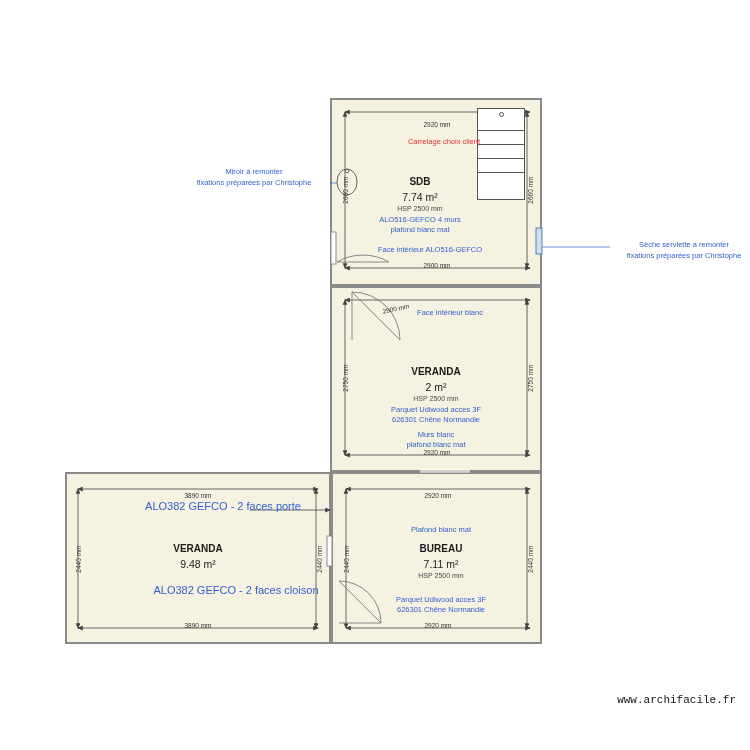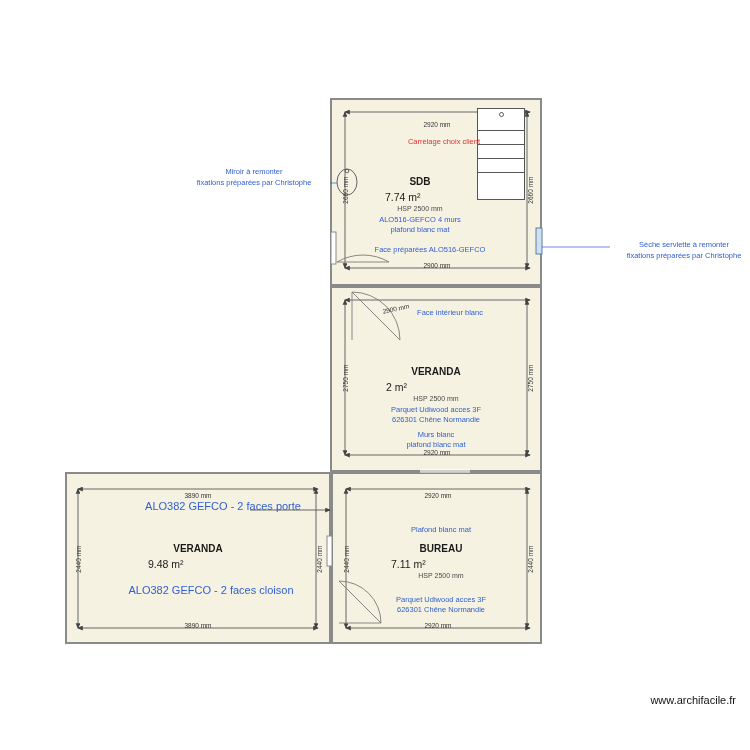--- a/index.html
+++ b/index.html
@@ -35,21 +35,21 @@
   }
   .room-name {
     font-size: 10px;
     font-weight: bold;
     color: #1a1a1a;
     text-align: center;
   }
   .room-area {
     font-size: 10.5px;
     color: #1a1a1a;
-    text-align: left;
+    text-align: center;
   }
   .room-hsp {
     font-size: 7px;
     color: #4a4a4a;
     text-align: center;
   }
   .note-blue {
     font-size: 7.5px;
     color: #2f5fd0;
     text-align: center;
@@ -75,20 +75,21 @@
     transform: rotate(-90deg);
     transform-origin: center center;
     text-align: center;
   }
   .footer {
     position: absolute;
     right: 14px;
     bottom: 44px;
     font-size: 11px;
     color: #111111;
+    font-family: Liberation Mono, monospace;
   }
   svg.overlay {
     position: absolute;
     left: 0; top: 0;
     width: 750px; height: 750px;
     pointer-events: none;
   }
   .ladder {
     position: absolute;
     background: #ffffff;
@@ -184,21 +185,21 @@
     <div></div>
     <div></div>
   </div>
 
   <div class="lbl note-red" style="left:360px; top:137px; width:120px;text-align:right;">Carrelage choix client</div>
   <div class="lbl room-name" style="left:385px; top:176px; width:70px;">SDB</div>
   <div class="lbl room-area" style="left:385px; top:191px; width:70px;">7.74 m²</div>
   <div class="lbl room-hsp" style="left:385px; top:205px; width:70px;">HSP 2500 mm</div>
   <div class="lbl note-blue" style="left:370px; top:215px; width:100px;">ALO516-GEFCO 4 murs</div>
   <div class="lbl note-blue" style="left:370px; top:225px; width:100px;">plafond blanc mat</div>
-  <div class="lbl note-blue" style="left:340px; top:245px; width:180px;">Face préparées ALO516-GEFCO</div>
+  <div class="lbl note-blue" style="left:340px; top:245px; width:180px;">Face intérieur ALO516-GEFCO</div>
 
   <div class="lbl note-blue" style="left:178px; top:167px; width:152px;">Miroir à remonter</div>
   <div class="lbl note-blue" style="left:178px; top:178px; width:152px;">fixations préparées par Christophe</div>
 
   <div class="lbl note-blue" style="left:608px; top:240px; width:152px;">Sèche serviette à remonter</div>
   <div class="lbl note-blue" style="left:608px; top:251px; width:152px;">fixations préparées par Christophe</div>
 
   <div class="lbl dim" style="left:397px; top:121px; width:80px;">2920 mm</div>
   <div class="lbl dim" style="left:397px; top:262px; width:80px;">2900 mm</div>
   <div class="lbl dim-v" style="left:316px; top:186px; width:60px;">2660 mm</div>
@@ -214,21 +215,21 @@
   <div class="lbl note-blue" style="left:386px; top:440px; width:100px;">plafond blanc mat</div>
 
   <div class="lbl dim" style="left:366px; top:305px; width:60px; transform:rotate(-12deg);">2900 mm</div>
   <div class="lbl dim" style="left:397px; top:449px; width:80px;">2920 mm</div>
   <div class="lbl dim-v" style="left:316px; top:374px; width:60px;">2750 mm</div>
   <div class="lbl dim-v" style="left:501px; top:374px; width:60px;">2750 mm</div>
 
   <div class="lbl note-blue-u" style="left:133px; top:500px; width:180px;">ALO382 GEFCO - 2 faces porte</div>
   <div class="lbl room-name" style="left:148px; top:543px; width:100px;">VERANDA</div>
   <div class="lbl room-area" style="left:148px; top:558px; width:100px;">9.48 m²</div>
-  <div class="lbl note-blue-u" style="left:118px; top:584px; width:186px;">ALO382 GEFCO - 2 faces cloison</div>
+  <div class="lbl note-blue-u" style="left:143px; top:584px; width:186px;">ALO382 GEFCO - 2 faces cloison</div>
 
   <div class="lbl dim" style="left:158px; top:492px; width:80px;">3890 mm</div>
   <div class="lbl dim" style="left:158px; top:622px; width:80px;">3890 mm</div>
   <div class="lbl dim-v" style="left:49px; top:555px; width:60px;">2440 mm</div>
   <div class="lbl dim-v" style="left:290px; top:555px; width:60px;">2440 mm</div>
 
   <div class="lbl note-blue" style="left:381px; top:525px; width:120px;">Plafond blanc mat</div>
   <div class="lbl room-name" style="left:391px; top:543px; width:100px;">BUREAU</div>
   <div class="lbl room-area" style="left:391px; top:558px; width:100px;">7.11 m²</div>
   <div class="lbl room-hsp" style="left:391px; top:572px; width:100px;">HSP 2500 mm</div>

